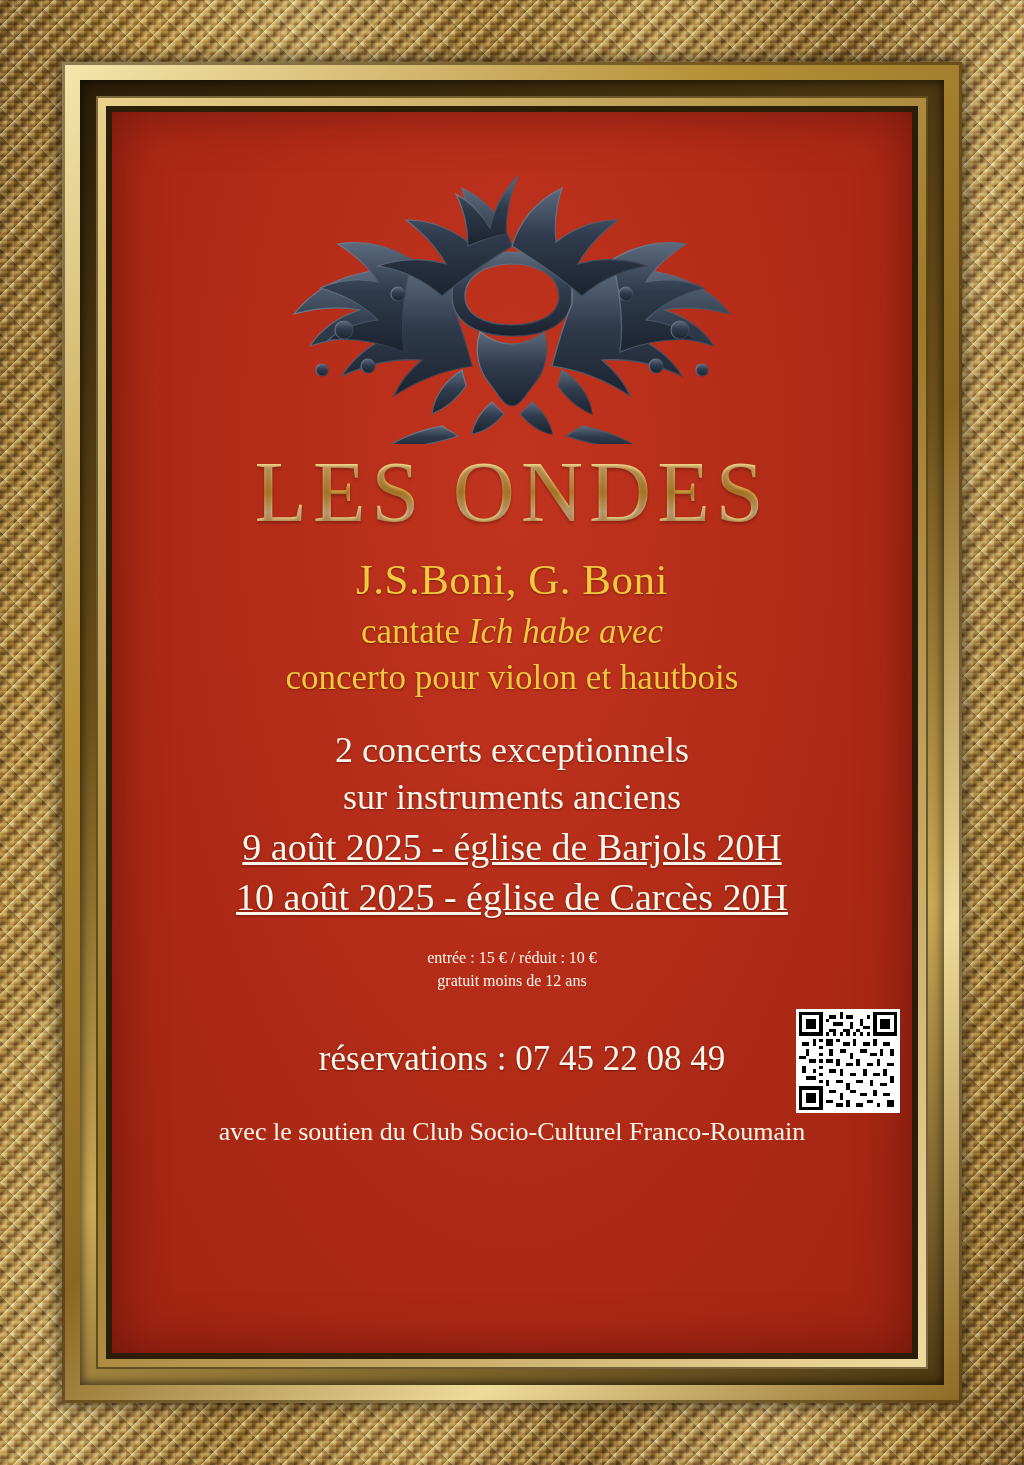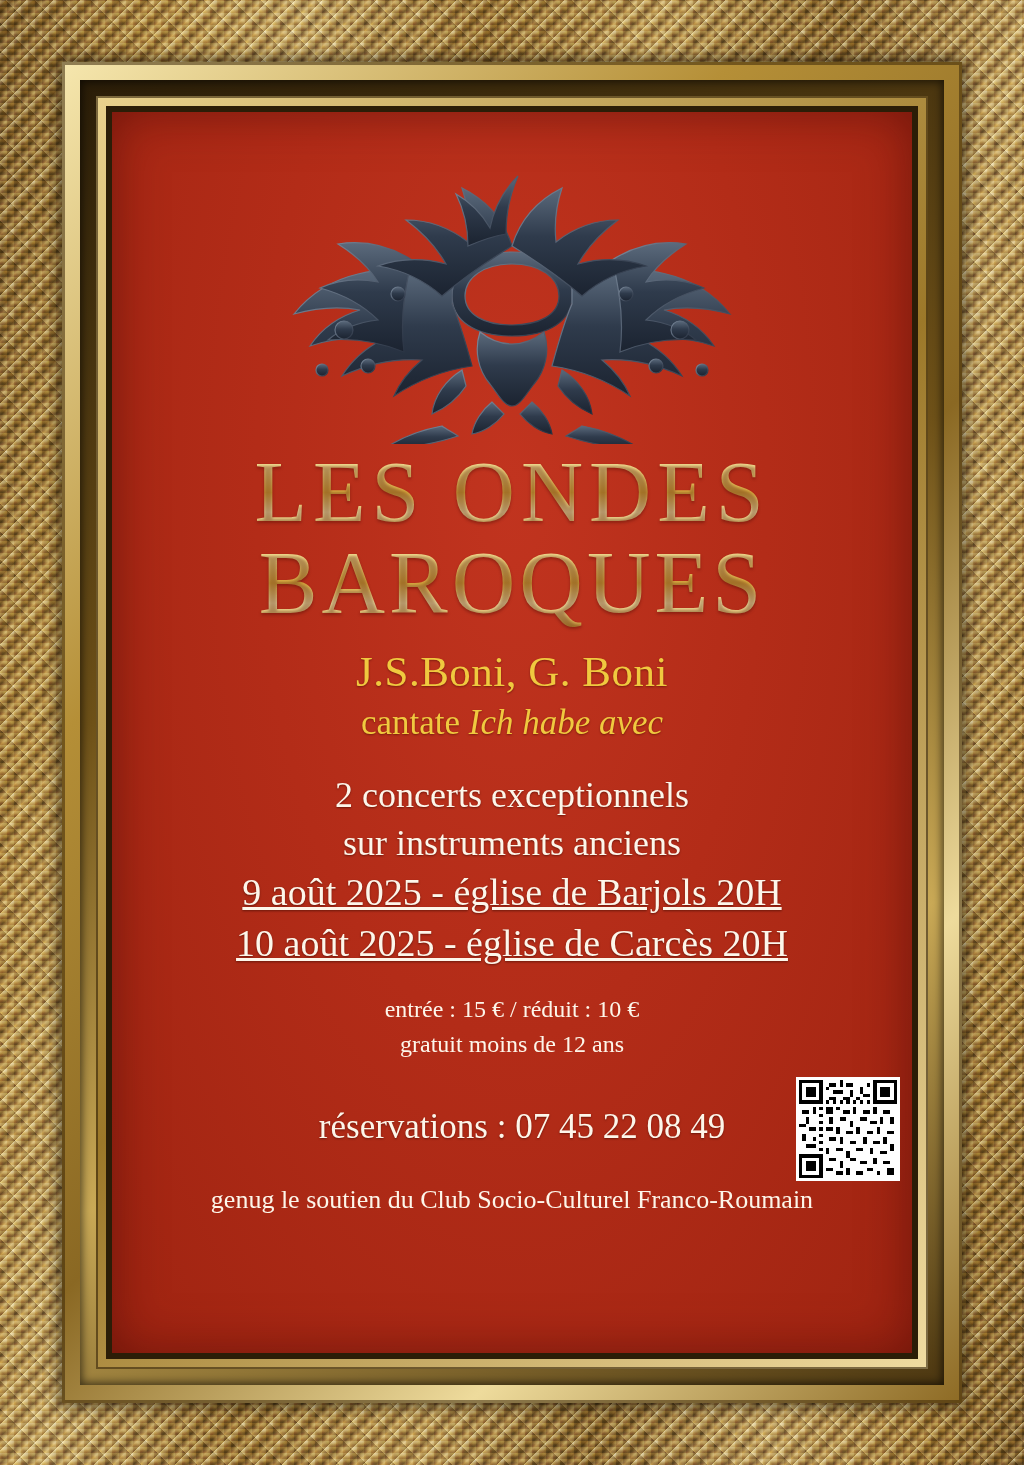--- a/index.html
+++ b/index.html
@@ -156,21 +156,21 @@
     font-size: 38px;
     text-decoration: underline;
   }
 
   
   .prices {
     margin-top: 24px;
     color: #fdf6ea;
   }
   .prices-line {
-    font-size: 24px;
+    font-size: 16px;
     line-height: 1.45;
   }
 
   
   .reservation-row {
     position: relative;
     margin-top: 22px;
     height: 96px;
     padding-left: 32px;
   }
@@ -253,26 +253,26 @@
           <path d="M350 112c8-26 26-46 50-58-6 18-8 36-6 54 18-14 40-22 62-22-16 12-30 26-40 44 22-6 46-6 68 2-24 4-46 14-64 30-26-22-44-34-70-50z"></path>
           <path d="M344 100c0-20 4-40 12-58-14 14-24 32-28 52-8-14-20-26-34-34 8 16 12 34 12 52 14-6 26-10 38-12z"></path>
 
           <path d="M280 292c-22 4-42 12-60 24 26-2 52-6 76-14-6-4-12-7-16-10zM420 292c22 4 42 12 60 24-26-2-52-6-76-14 6-4 12-7 16-10z"></path>
         </g>
       </svg>
     </div>
 
     <div class="title-block">
       <div class="title-line title-1">LES ONDES</div>
-      <div class="title-line title-2">BAROQUES</div>
     </div>
 
     <div class="program">
       <div class="composers">J.S.Boni, G. Boni</div>
       <div class="cantate"><span>cantate </span><em>Ich habe avec</em></div>
+      <div class="concerto">concerto pour violon et hautbois</div>
     </div>
 
     <div class="dates">
       <div class="dates-line">2 concerts exceptionnels</div>
       <div class="dates-line">sur instruments anciens</div>
       <div class="dates-line big">9 août 2025 - église de Barjols 20H</div>
       <div class="dates-line big">10 août 2025 - église de Carcès 20H</div>
     </div>
 
     <div class="prices">
@@ -385,16 +385,16 @@
             <rect x="20" y="26" width="2" height="1"></rect>
               <rect x="23" y="27" width="1" height="1"></rect>
             <rect x="26" y="26" width="2" height="2"></rect>
             <rect x="8" y="2" width="1" height="1"></rect>
               <rect x="20" y="1" width="1" height="1"></rect>
           </g>
         </svg>
       </div>
     </div>
 
-    <div class="footer">genug le soutien du Club Socio-Culturel Franco-Roumain</div>
+    <div class="footer">avec le soutien du Club Socio-Culturel Franco-Roumain</div>
 
   </div>
 </div>
 
 </body></html>

